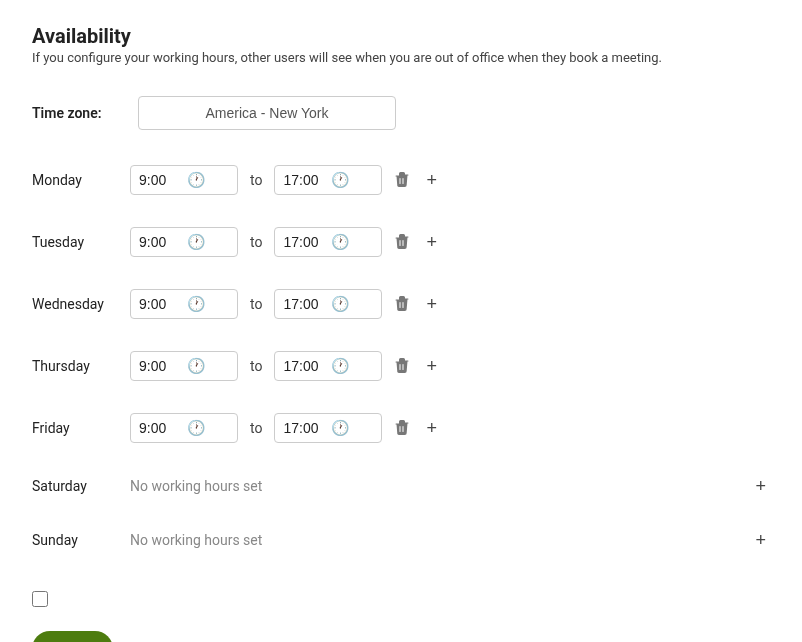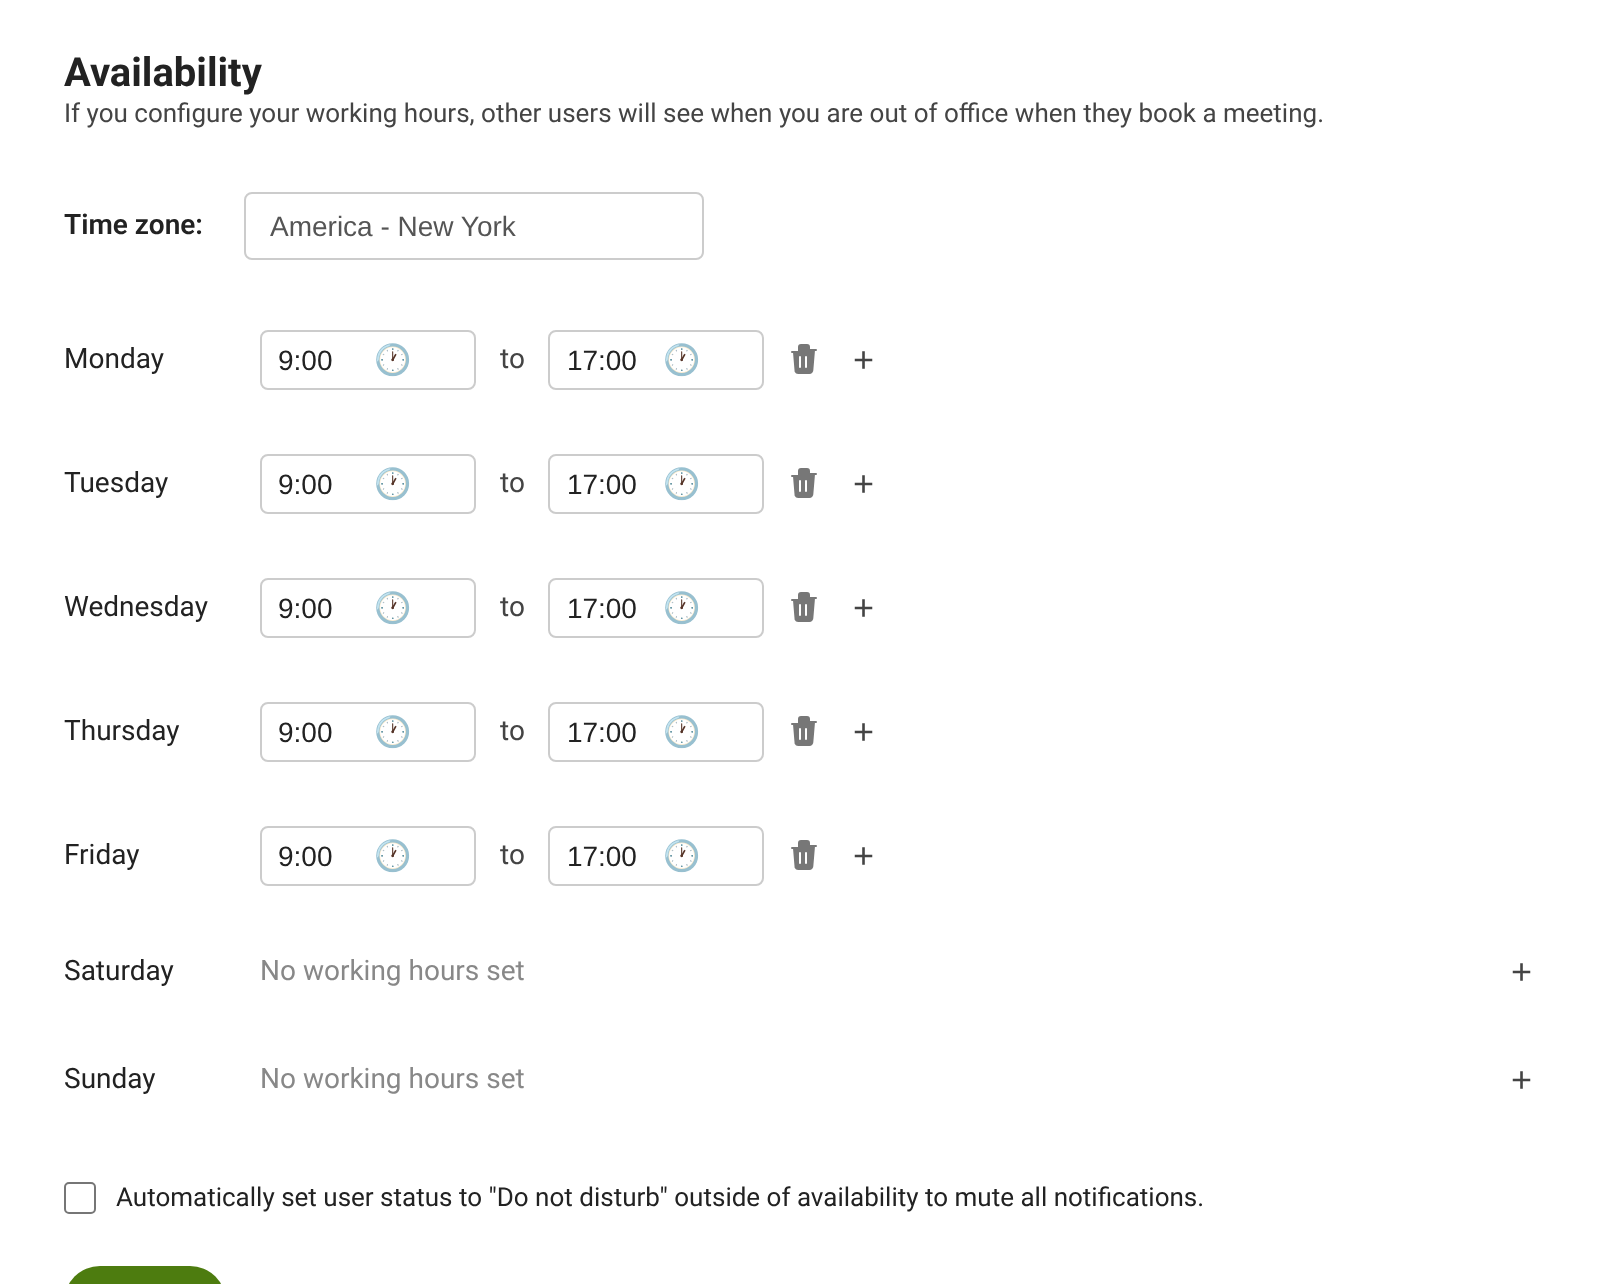--- a/index.html
+++ b/index.html
@@ -19,36 +19,37 @@
     .subtitle {
       color: #444;
       font-size: 13px;
       margin-bottom: 28px;
       line-height: 1.5;
     }
     .timezone-row {
       display: flex;
       align-items: center;
       margin-bottom: 24px;
-      gap: 0;
+      gap: 16px;
     }
     .timezone-label {
       font-weight: 600;
       font-size: 14px;
       min-width: 90px;
     }
     .timezone-input {
       border: 1px solid #ccc;
       border-radius: 4px;
       padding: 8px 12px;
       font-size: 14px;
       color: #555;
-      width: 230px;
+      width: 258px;
       background: #fff;
       outline: none;
+      text-align: center;
     }
     .day-row {
       display: flex;
       align-items: center;
       margin-bottom: 10px;
       gap: 8px;
       min-height: 44px;
     }
     .day-label {
       font-size: 14px;
@@ -260,19 +261,18 @@
     </div>
     <div class="day-row">
       <span class="day-label">Sunday</span>
       <span class="no-hours">No working hours set</span>
       <button class="add-btn">+</button>
     </div>
   </div>
 
 <div class="checkbox-row">
   <input type="checkbox" id="dnd-checkbox" style="">
-  <label for="dnd-checkbox">Automatically set user status to "Do not disturb" outside of availability to mute all notifications.</label>
 </div>
 
 <button class="save-btn">Save</button>
 
 
 
 
 </body></html>

